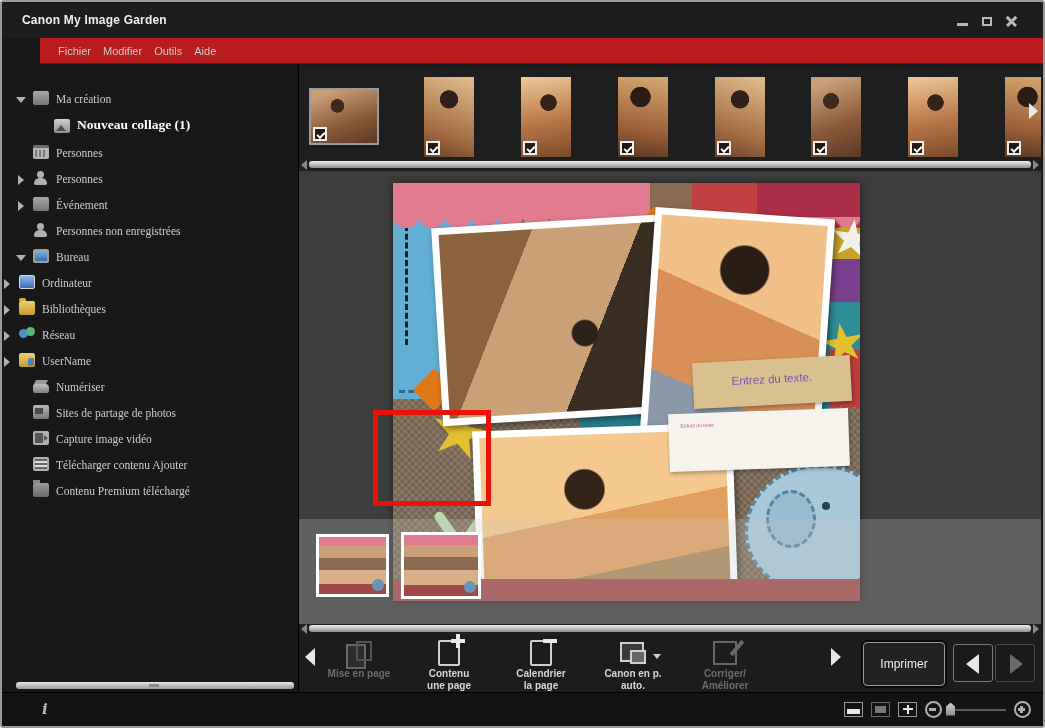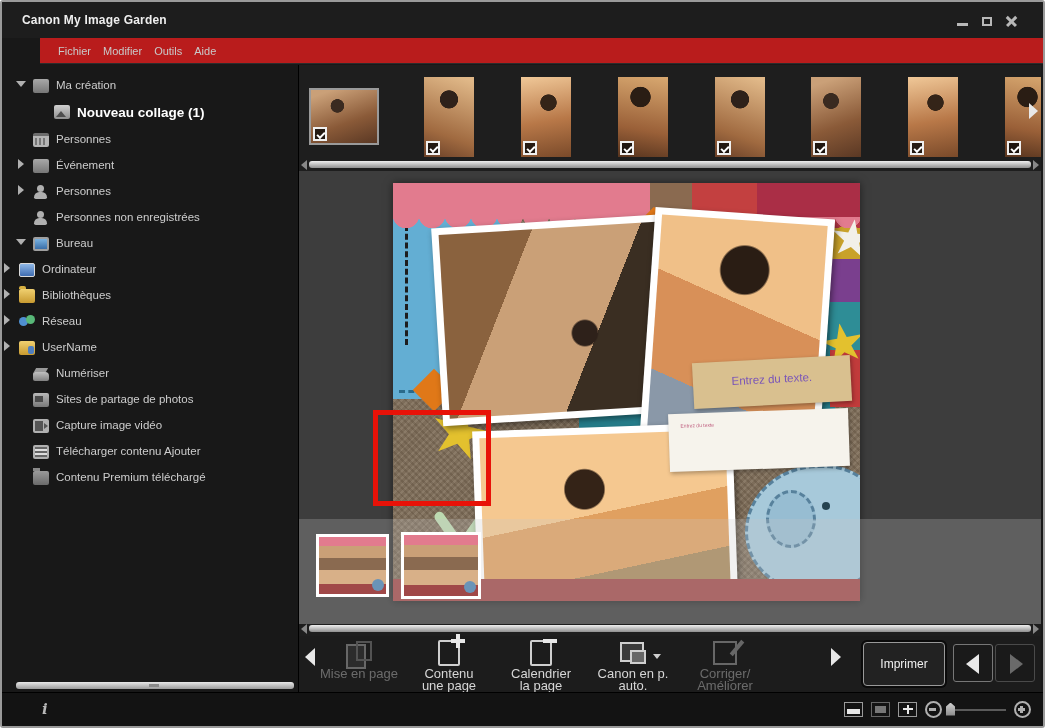--- a/index.html
+++ b/index.html
@@ -16,21 +16,21 @@
   .btn-close::before,.btn-close::after { content:""; position:absolute; left:-1px; top:4px; width:13px; height:2.5px; background:#b8b8b8; }
   .btn-close::before { transform:rotate(45deg); } .btn-close::after { transform:rotate(-45deg); }
 
   
   .menubar { position:absolute; left:0; top:36px; right:0; height:26px; background:#b91c1c; border-bottom:1px solid #2c2c2c; display:flex; align-items:center; gap:12px; padding-left:18px;margin-left:38px; }
   .menu-item { color:#c9c9c9; font-size:11px; cursor:default; }
 
   
   .sidebar { position:absolute; left:0; top:63px; width:296px; bottom:34px; background:#181818; overflow:hidden; }
   .tree { padding-top:14px; }
-  .row { display:flex; align-items:flex-start; height:26px; color:#cdcdcd; font-size:11.5px; }
+  .row { display:flex; align-items:flex-end; height:26px; color:#cdcdcd; font-size:11.5px;font-family:Liberation Serif, serif; }
   .row .exp { width:10px; height:10px; margin-right:7px; flex:none; position:relative; }
   .exp.down::before { content:""; position:absolute; left:0; top:2px; border-left:5px solid transparent; border-right:5px solid transparent; border-top:6px solid #b0b0b0; }
   .exp.right::before { content:""; position:absolute; left:2px; top:0; border-top:5px solid transparent; border-bottom:5px solid transparent; border-left:6px solid #b0b0b0; }
   .lv0 { padding-left:14px; } .lv1 { } .lv0noexp { padding-left:31px; }
   .row.sel { color:#ffffff; font-size:13.5px; font-weight:bold; height:28px; }
   .ic { width:16px; height:14px; margin-right:7px; flex:none; position:relative; border-radius:2px; }
   .ic-gray { background:linear-gradient(#a8a8a8,#777); }
   .ic-img { background:linear-gradient(#cfcfcf,#8f8f8f); }
   .ic-img::after { content:""; position:absolute; left:2px; bottom:2px; border-left:5px solid transparent; border-right:5px solid transparent; border-bottom:6px solid #4e4e4e; }
   .ic-cal { background:#b5b5b5; border-top:3px solid #6c6c6c; }
@@ -123,21 +123,21 @@
   .pt2 { left:102px; top:13px; width:80px; height:67px; }
   .red-box { position:absolute; left:74px; top:239px; width:118px; height:96px; border:5px solid #e81208; z-index:5; }
 
   
   .toolbar { position:absolute; left:0; top:571px; right:0; height:60px; background:#1c1c1c; }
   .tb-nav { position:absolute; top:12px; width:0; height:0; cursor:pointer; }
   .tb-nav.prev { left:6px; border-top:9px solid transparent; border-bottom:9px solid transparent; border-right:10px solid #e8e8e8; }
   .tb-nav.next { left:532px; border-top:9px solid transparent; border-bottom:9px solid transparent; border-left:10px solid #e8e8e8; }
   .tb-btn { position:absolute; top:2px; width:84px; text-align:center; cursor:pointer; color:#d6d6d6; }
   .tb-btn .icon { height:30px; display:flex; justify-content:center; align-items:center; position:relative; }
-  .tb-btn .lbl { font-size:13px; line-height:12px; }
+  .tb-btn .lbl { font-size:10px; line-height:12px;font-weight:bold; }
   .tb-btn.disabled { opacity:.42; cursor:default; }
   .pg-ic { width:22px; height:26px; border:2px solid #cfcfcf; border-radius:2px; position:relative; }
   .pg-ic .plus::before,.pg-ic .minus::before { content:""; position:absolute; right:-7px; top:-3px; width:14px; height:4px; background:#e8e8e8; }
   .pg-ic .plus::after { content:""; position:absolute; right:-2px; top:-8px; width:4px; height:14px; background:#e8e8e8; }
   .layers-ic { width:26px; height:24px; position:relative; }
   .layers-ic::before { content:""; position:absolute; left:0; top:3px; width:16px; height:21px; border:2px solid #cfcfcf; background:#444; }
   .layers-ic::after { content:""; position:absolute; right:0; top:0; width:12px; height:16px; border:2px solid #9f9f9f; }
   .auto-ic { width:26px; height:22px; position:relative; }
   .auto-ic::before { content:""; position:absolute; left:0; top:0; width:20px; height:16px; border:2px solid #cfcfcf; background:#3a3a3a; }
   .auto-ic::after { content:""; position:absolute; right:0; bottom:0; width:12px; height:10px; border:2px solid #cfcfcf; background:#666; }
@@ -196,27 +196,27 @@
       <div class="row sel" style="padding-left:52px;">
         <span class="ic ic-img"></span>
         <span>Nouveau collage (1)</span>
       </div>
       <div class="row lv0noexp">
         <span class="ic ic-cal"></span>
         <span>Personnes</span>
       </div>
       <div class="row lv0">
         <span class="exp right"></span>
+        <span class="ic ic-person"></span>
+        <span>Personnes</span>
+      </div>
+      <div class="row lv0">
+        <span class="exp right"></span>
         <span class="ic ic-gray"></span>
         <span>Événement</span>
-      </div>
-      <div class="row lv0">
-        <span class="exp right"></span>
-        <span class="ic ic-person"></span>
-        <span>Personnes</span>
       </div>
       <div class="row lv0noexp">
         <span class="ic ic-person"></span>
         <span>Personnes non enregistrées</span>
       </div>
       <div class="row lv0">
         <span class="exp down"></span>
         <span class="ic ic-desktop"></span>
         <span>Bureau</span>
       </div>

